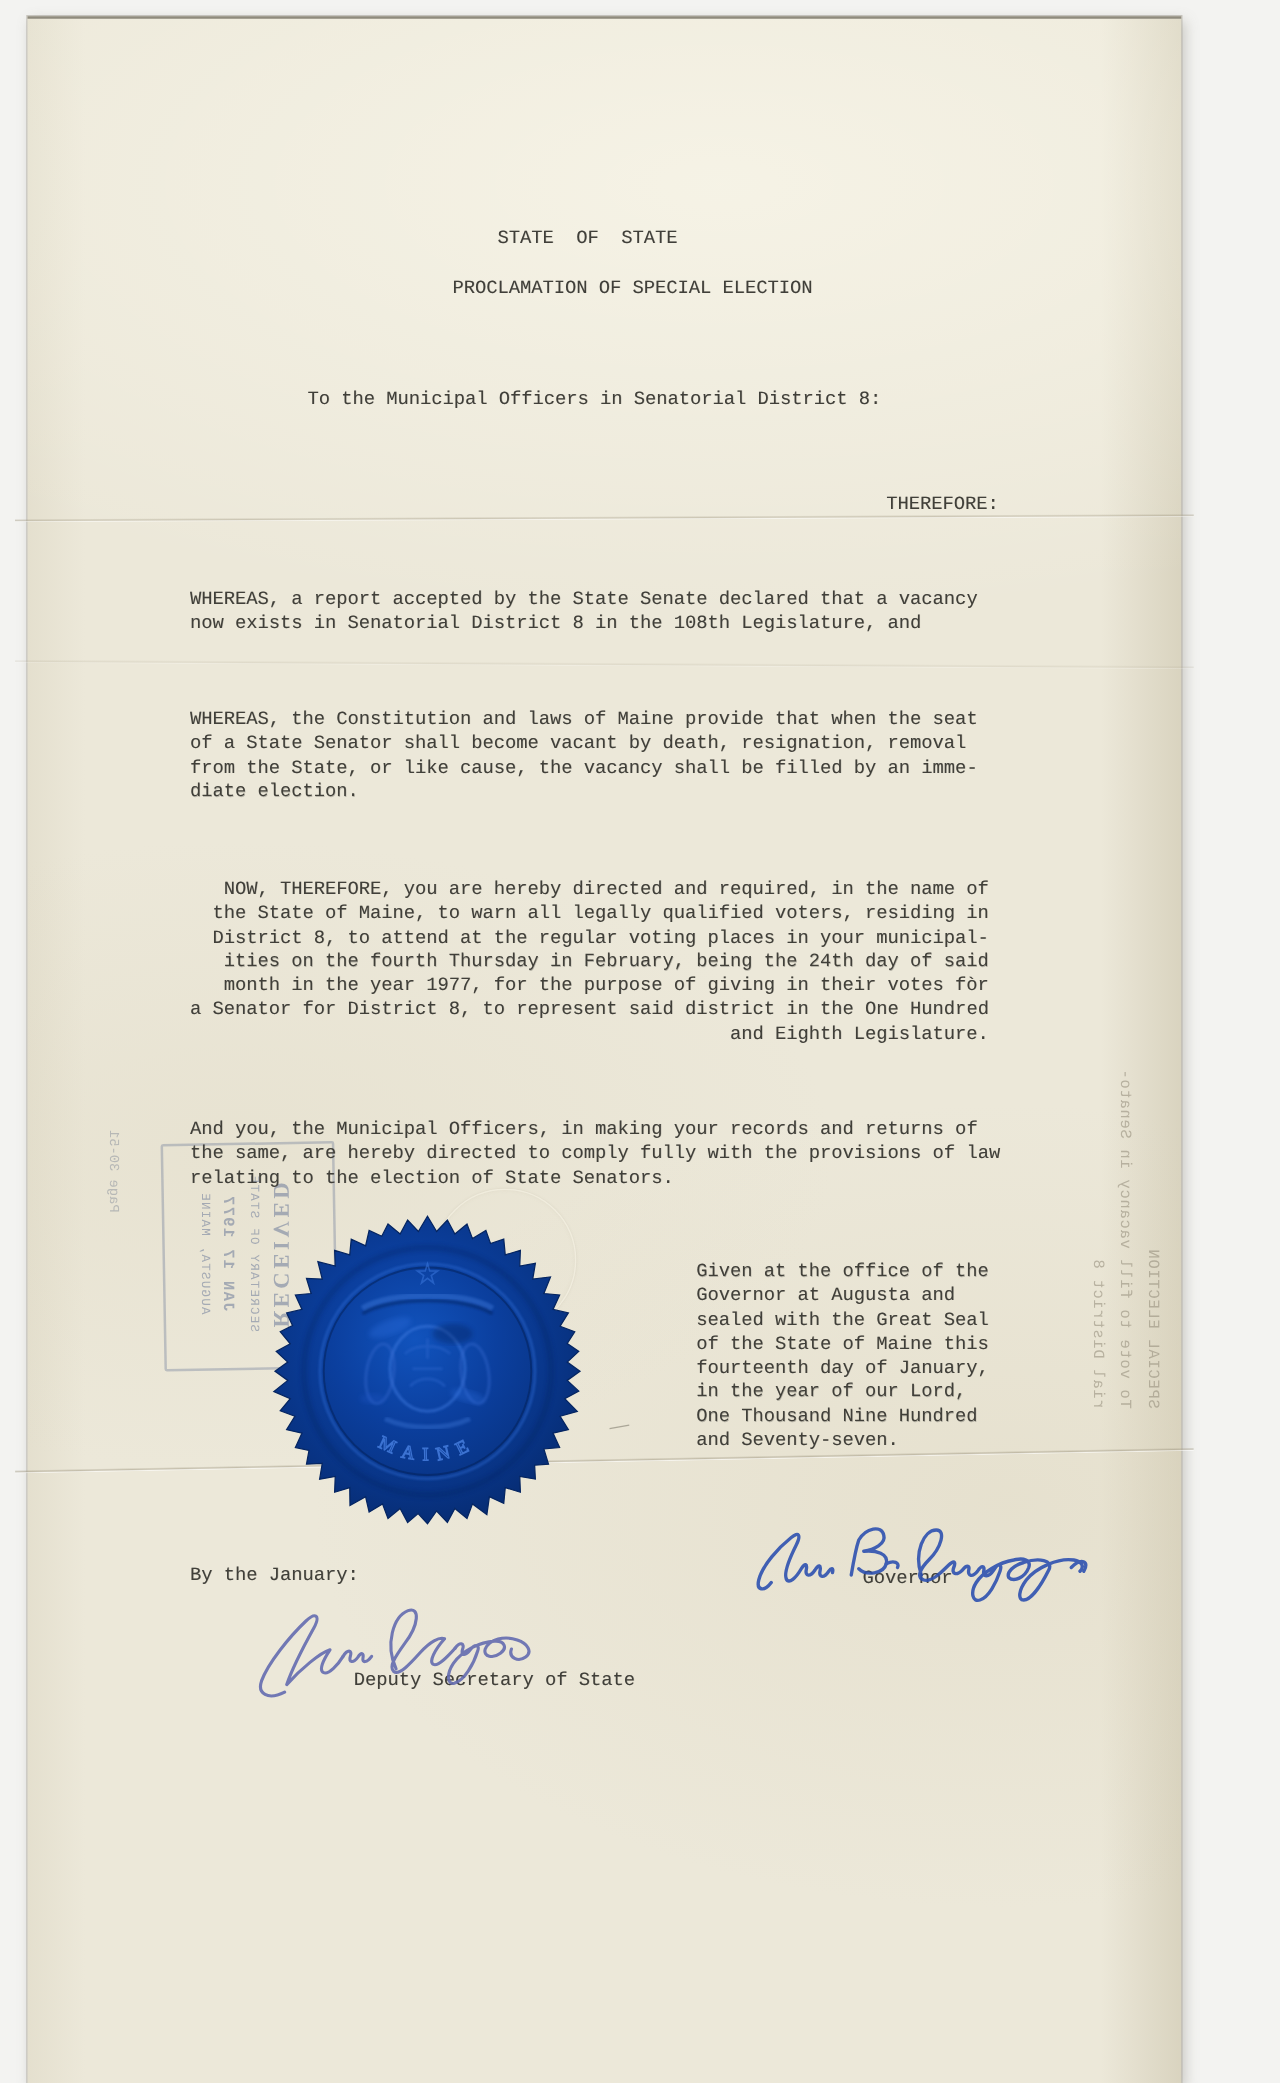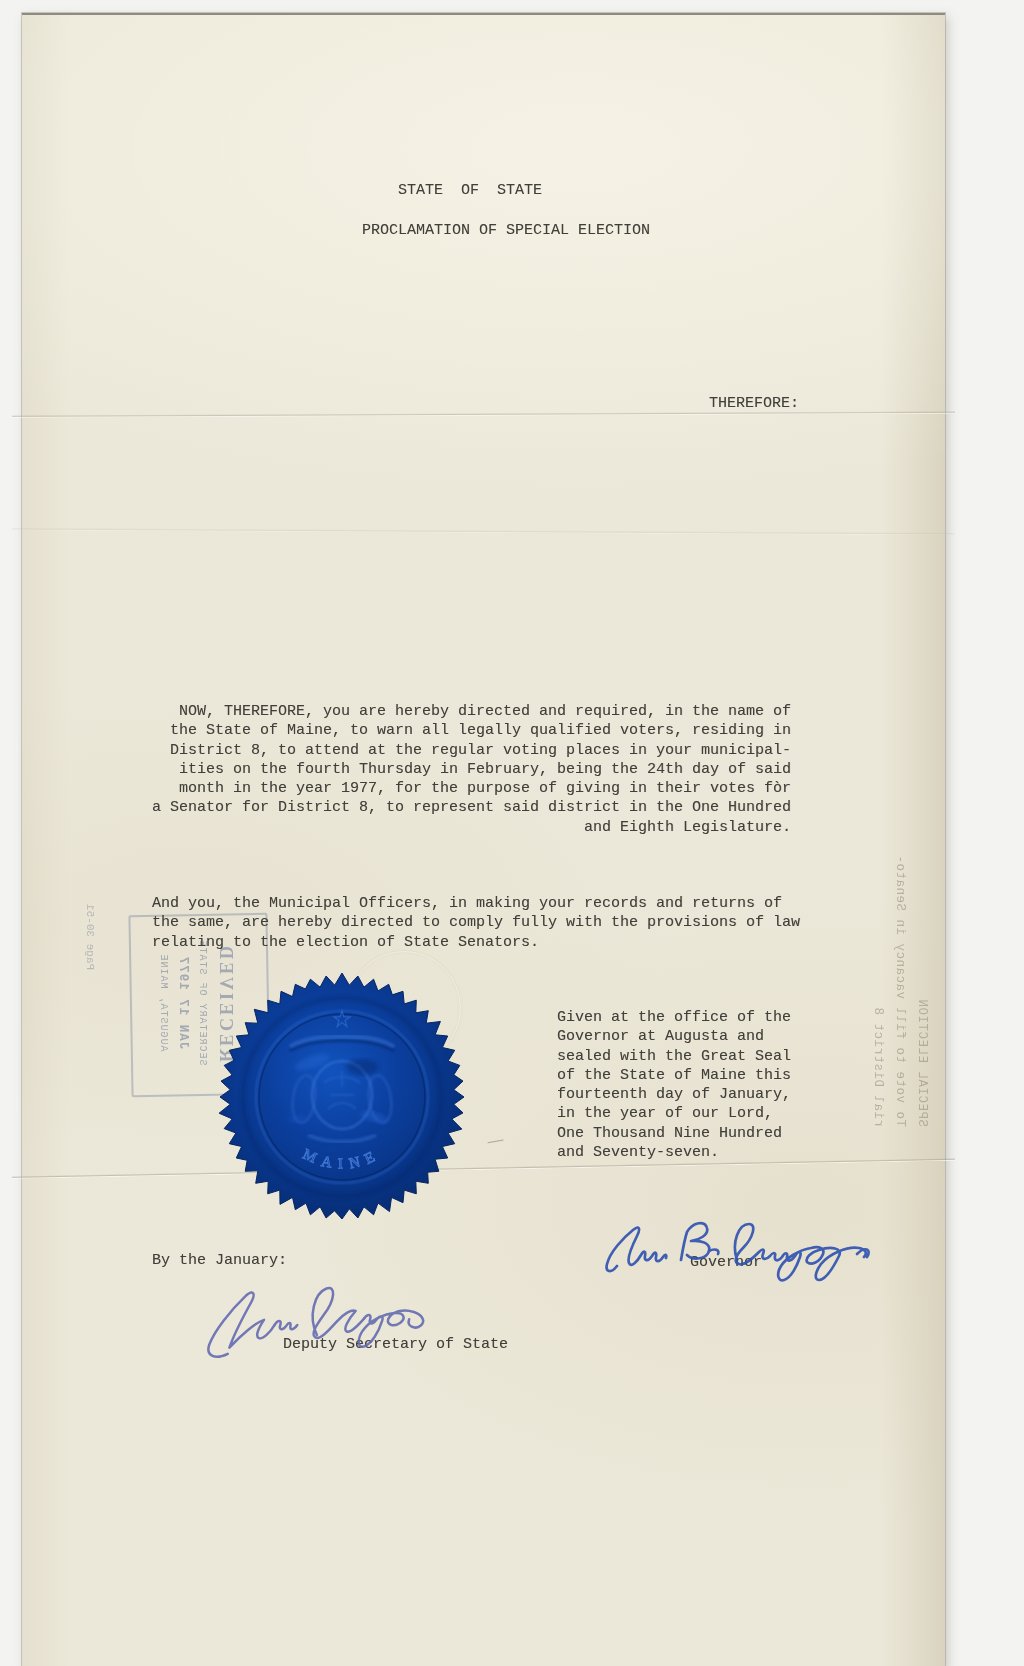--- a/index.html
+++ b/index.html
@@ -82,21 +82,28 @@
     <div class="sm">AUGUSTA, MAINE</div>
   </div>
   <div id="page-number-ghost" class="ghost">Page 30-51</div>
   <div id="verso-ghost" class="ghost">SPECIAL ELECTION
 To vote to fill vacancy in Senato-
 rial District 8</div>
   <div id="emboss-ring"></div>
 
   <div class="typed" style="left:376px;top:166px;">STATE  OF  STATE</div>
   <div class="typed" style="left:304px;top:206px;margin-left:36px;">PROCLAMATION OF SPECIAL ELECTION</div>
+  <div class="typed" style="left:224px;top:295px;">To the Municipal Officers in Senatorial District 8:</div>
   <div class="typed" style="left:687px;top:379px;">THEREFORE:</div>
+  <div class="typed" style="left:130px;top:455px;">WHEREAS, a report accepted by the State Senate declared that a vacancy
+now exists in Senatorial District 8 in the 108th Legislature, and</div>
+  <div class="typed" style="left:130px;top:551px;">WHEREAS, the Constitution and laws of Maine provide that when the seat
+of a State Senator shall become vacant by death, resignation, removal
+from the State, or like cause, the vacancy shall be filled by an imme-
+diate election.</div>
   <div class="typed" style="left:130px;top:687px;text-align:right;">NOW, THEREFORE, you are hereby directed and required, in the name of
 the State of Maine, to warn all legally qualified voters, residing in
 District 8, to attend at the regular voting places in your municipal-
 ities on the fourth Thursday in February, being the 24th day of said
 month in the year 1977, for the purpose of giving in their votes fòr
 a Senator for District 8, to represent said district in the One Hundred
 and Eighth Legislature.</div>
   <div class="typed" style="left:535px;top:993px;">Given at the office of the
 Governor at Augusta and
 sealed with the Great Seal

